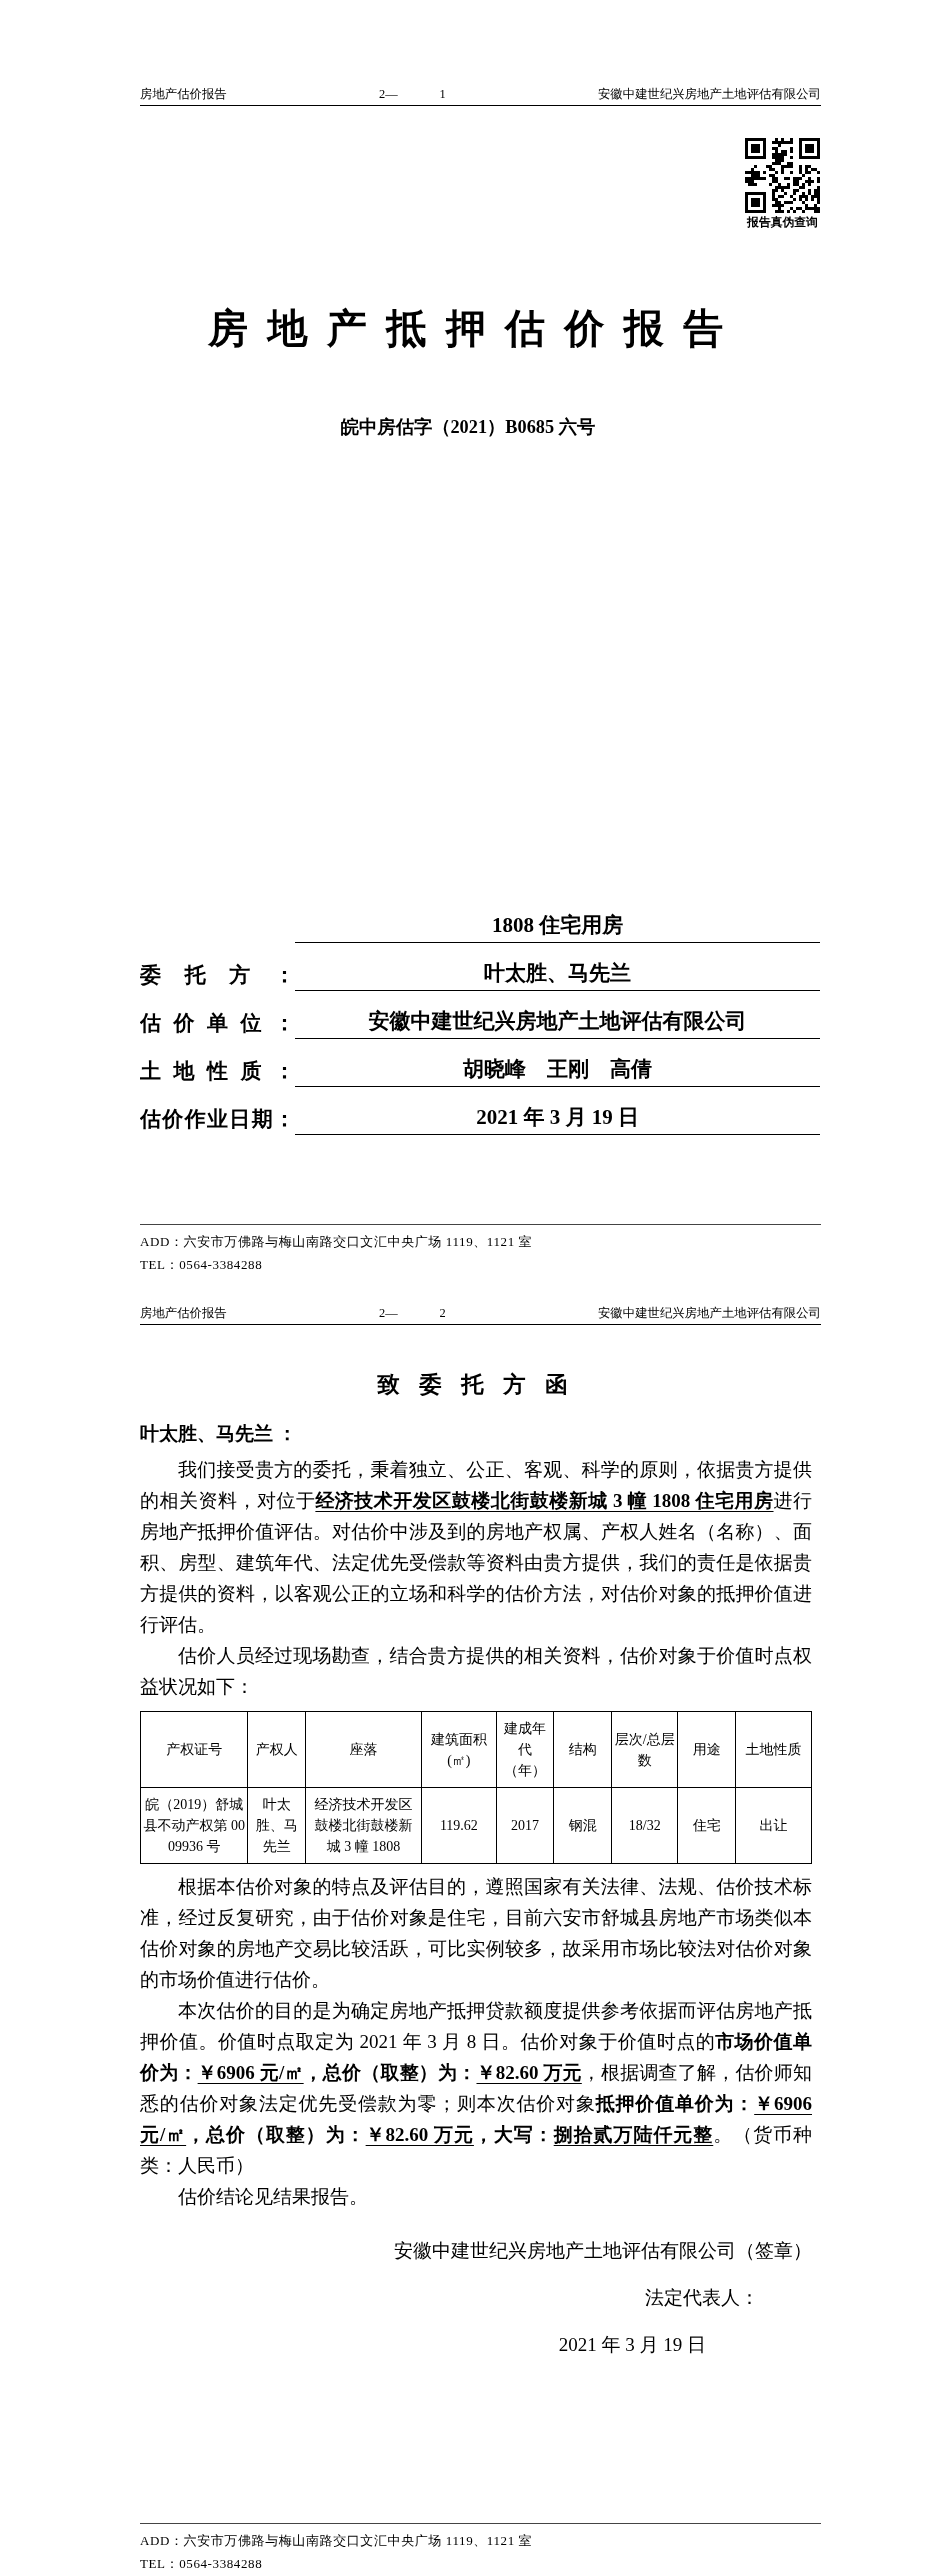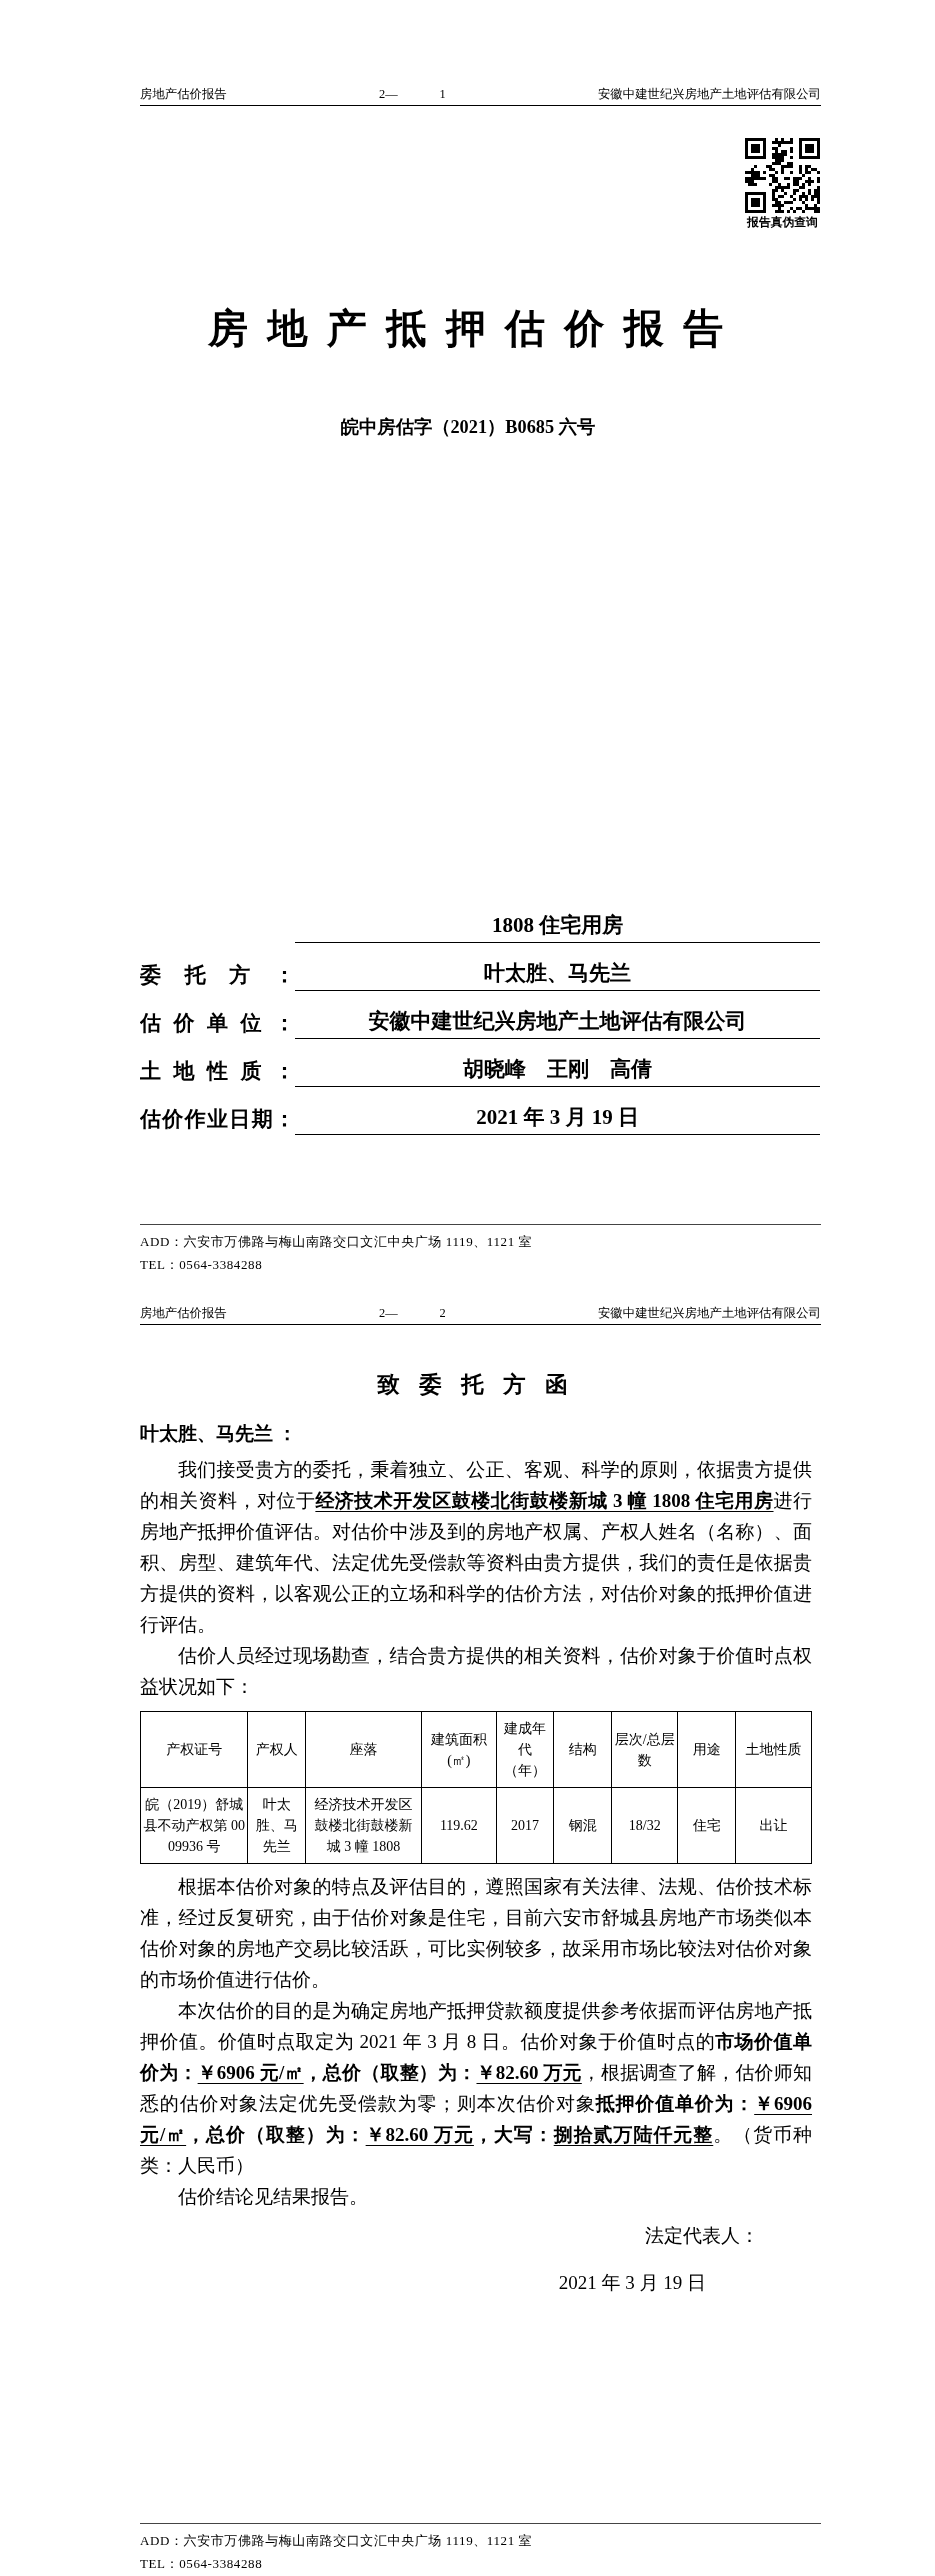--- a/index.html
+++ b/index.html
@@ -369,20 +369,21 @@
           </tr>
         </tbody>
       </table>
 
       <p class="para">根据本估价对象的特点及评估目的，遵照国家有关法律、法规、估价技术标准，经过反复研究，由于估价对象是住宅，目前六安市舒城县房地产市场类似本估价对象的房地产交易比较活跃，可比实例较多，故采用市场比较法对估价对象的市场价值进行估价。</p>
 
       <p class="para"><span>本次估价的目的是为确定房地产抵押贷款额度提供参考依据而评估房地产抵押价值。价值时点取定为 2021 年 3 月 8 日。估价对象于价值时点的</span><span class="b">市场价值单价为：</span><span class="bu">￥6906 元/㎡</span><span class="b">，总价（取整）为：</span><span class="bu">￥82.60 万元</span><span>，根据调查了解，估价师知悉的估价对象法定优先受偿款为零；则本次估价对象</span><span class="b">抵押价值单价为：</span><span class="bu">￥6906 元/㎡</span><span class="b">，总价（取整）为：</span><span class="bu">￥82.60 万元</span><span class="b">，大写：</span><span class="bu">捌拾贰万陆仟元整</span><span>。（货币种类：人民币）</span></p>
 
       <p class="para">估价结论见结果报告。</p>
 
+      <div class="sig company">安徽中建世纪兴房地产土地评估有限公司（签章）</div>
       <div class="sig legal">法定代表人：</div>
       <div class="sig date">2021 年 3 月 19 日</div>
     </div>
 
     <footer class="doc-footer">
       <div>ADD：六安市万佛路与梅山南路交口文汇中央广场 1119、1121 室</div>
       <div>TEL：0564-3384288</div>
     </footer>
   </section>
 </div>

